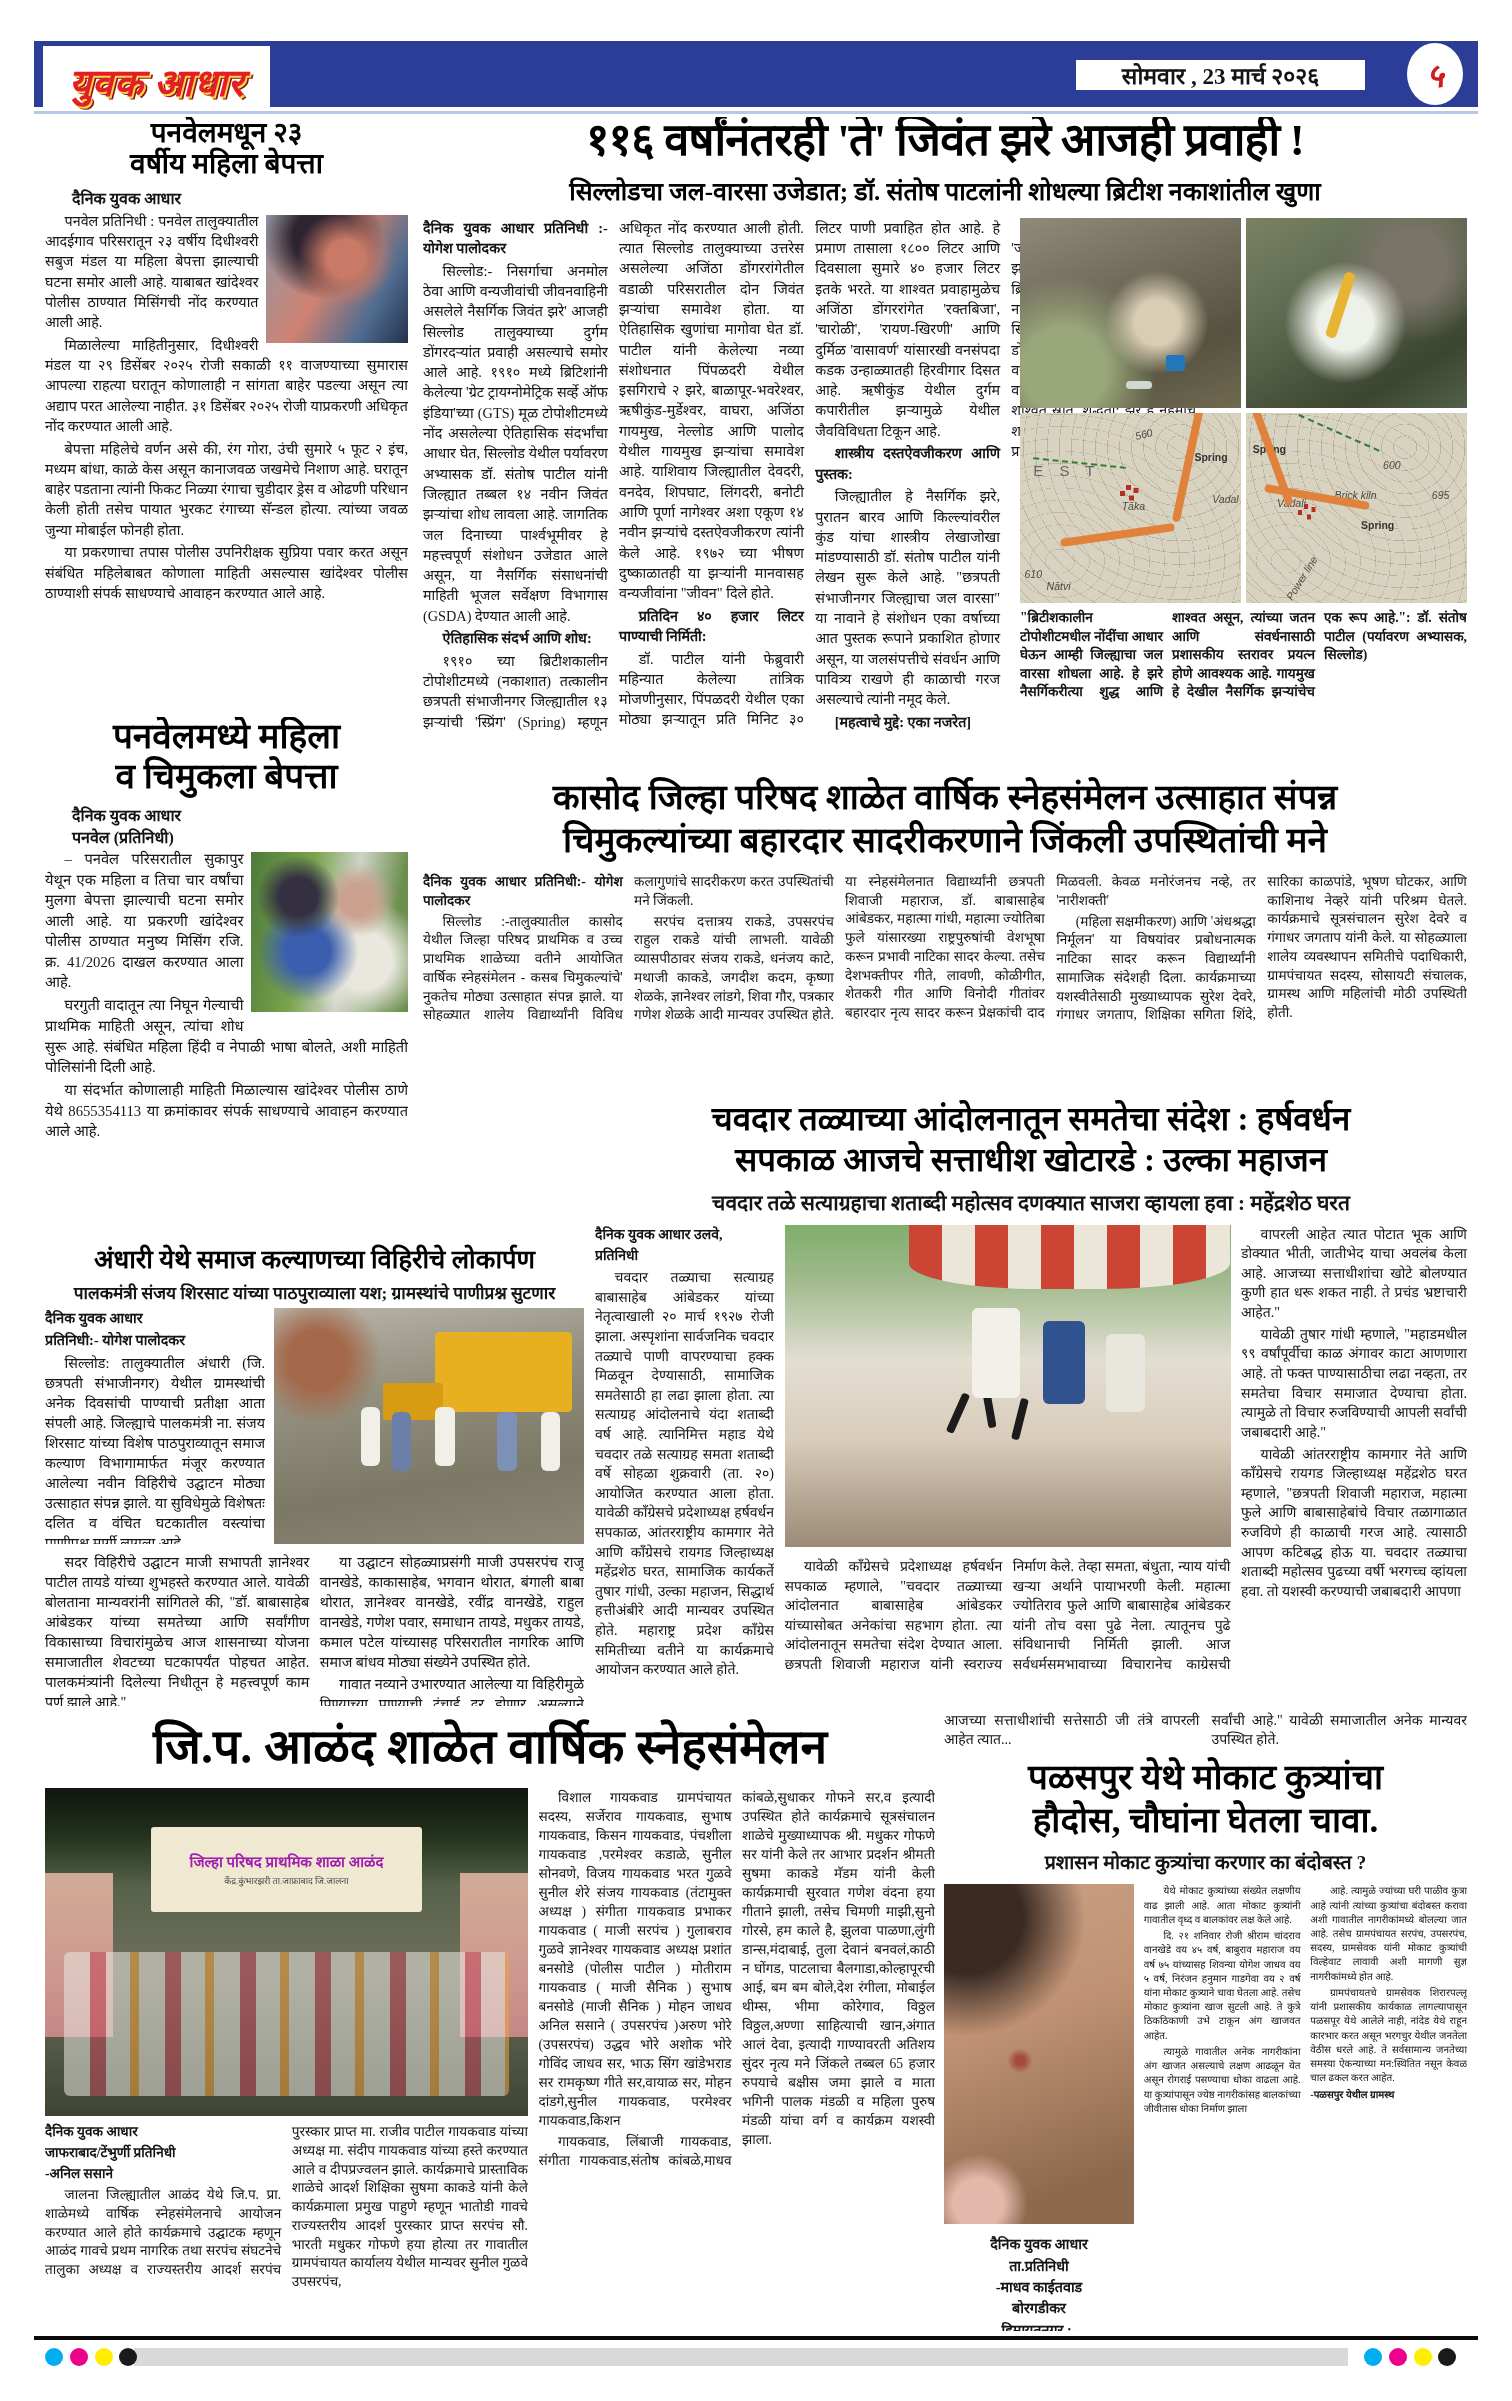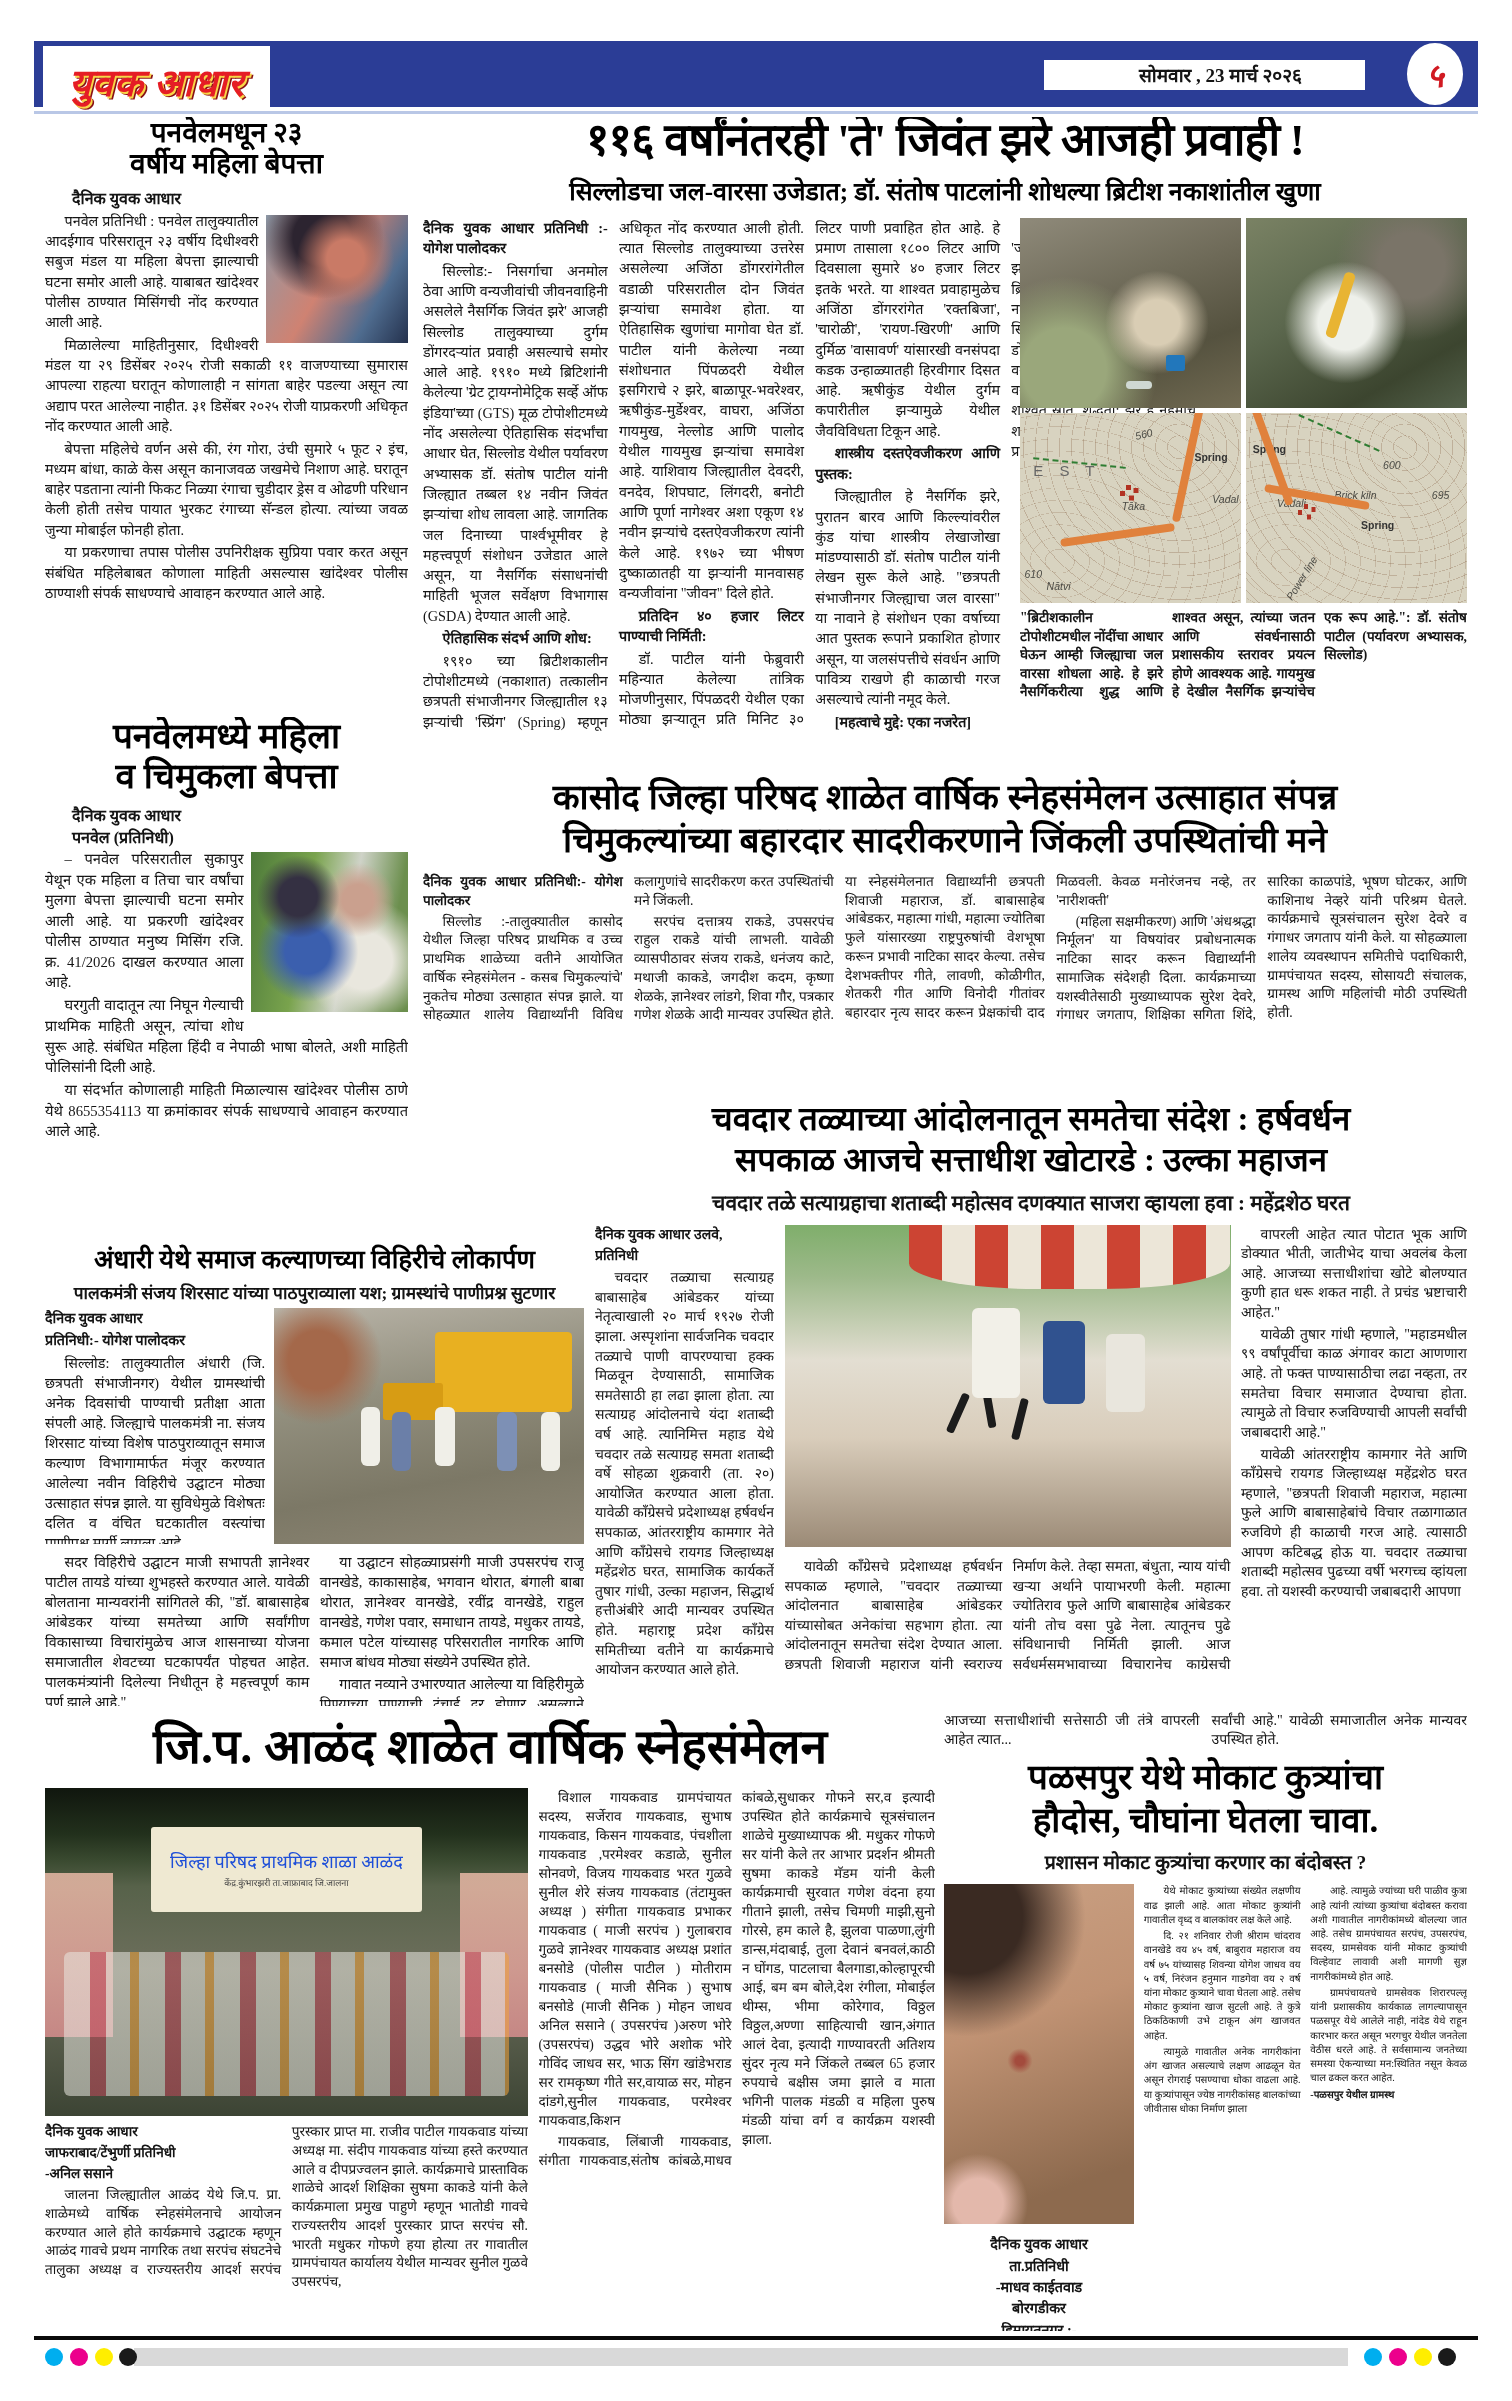--- a/index.html
+++ b/index.html
@@ -5,21 +5,21 @@
   html,body{margin:0;padding:0;background:#e8e8e8;}
   .page{position:relative;width:1512px;height:2401px;background:#ffffff;overflow:hidden;
         font-family:"Liberation Serif", serif;color:#141414;}
   
   .masthead{position:absolute;left:34px;top:41px;width:1444px;height:66px;background:#2b3d96;}
   .logo-box{position:absolute;left:9px;top:4.5px;width:227px;height:74px;background:#ffffff;
             display:flex;align-items:center;justify-content:center;}
   .logo-box span{color:#e51d25;font-weight:bold;font-style:italic;font-size:38px;line-height:1;
                  text-shadow:1.5px 1.5px 0 #f9d648,3px 3px 0 #8a1114;letter-spacing:0.8px;}
   .date-box{position:absolute;right:113px;top:19px;width:289px;height:30px;background:#ffffff;
-            display:flex;align-items:center;justify-content:center;font-size:19px;font-weight:bold;padding-left:32px;}
+            display:flex;align-items:center;justify-content:center;font-size:23px;font-weight:bold;}
   .page-oval{position:absolute;right:15px;top:2.3px;width:56px;height:62px;background:#ffffff;border-radius:50%;
              display:flex;align-items:center;justify-content:center;}
   .page-oval span{color:#d11a22;font-size:33px;font-weight:bold;font-style:italic;}
   .mast-underline{position:absolute;left:34px;top:111px;width:1444px;height:3px;background:#b9c7e6;}
   
   section{position:absolute;overflow:hidden;}
   p{margin:0 0 2.3px 0;text-align:justify;text-indent:19.6px;}
   .sub{font-weight:bold;}
   .byl{font-weight:bold;text-indent:0;}
   .hl{font-weight:bold;text-align:center;color:#000;}
@@ -109,21 +109,21 @@
   
   .aland{left:45px;top:1712px;width:890px;height:619px;}
   .aland .hl{font-size:48px;white-space:nowrap;}
   .alrow{display:flex;gap:10.5px;margin-top:10.5px;}
   .alleft{width:483px;}
   .alphoto{height:328px;background:
      linear-gradient(180deg,#10160e 0%,#22301c 14%,#3a4a30 22%,#57624a 30%,#6d6f5c 55%,#3c4434 100%);}
   .drape{position:absolute;top:26%;width:14%;height:50%;background:linear-gradient(180deg,#e8b9a6,#d98f8f);opacity:.85;}
   .banner{position:absolute;left:22%;top:12%;width:56%;height:26%;background:#efe9d2;border-radius:3px;
      display:flex;flex-direction:column;align-items:center;justify-content:center;gap:3px;}
-  .banner .b1{color:#1d4ed8;font-weight:normal;font-size:18px;white-space:nowrap;}
+  .banner .b1{color:#a21caf;font-weight:bold;font-size:15px;white-space:nowrap;}
   .banner .b2{color:#444;font-size:9px;}
   .crowdrow{position:absolute;left:4%;bottom:6%;width:92%;height:44%;
      background:repeating-linear-gradient(90deg,#e9e7e0 0 25.6px,#c0485a 25.6px 42px,#e9e7e0 42px 66px,#f0a23c 66px 75px);
      opacity:.55;border-radius:6px;}
   .albelow{margin-top:7.5px;column-count:2;column-gap:10.5px;font-size:13.6px;line-height:1.38;height:190px;overflow:hidden;}
   .alright{flex:1;column-count:2;column-gap:10.5px;font-size:13.6px;line-height:1.4;height:530px;overflow:hidden;}
   
   .palaspur{left:944px;top:1712px;width:523px;height:619px;}
   .carry{display:flex;gap:12px;font-size:14px;line-height:1.35;height:42px;overflow:hidden;}
   .carry span{width:50%;text-align:justify;}

